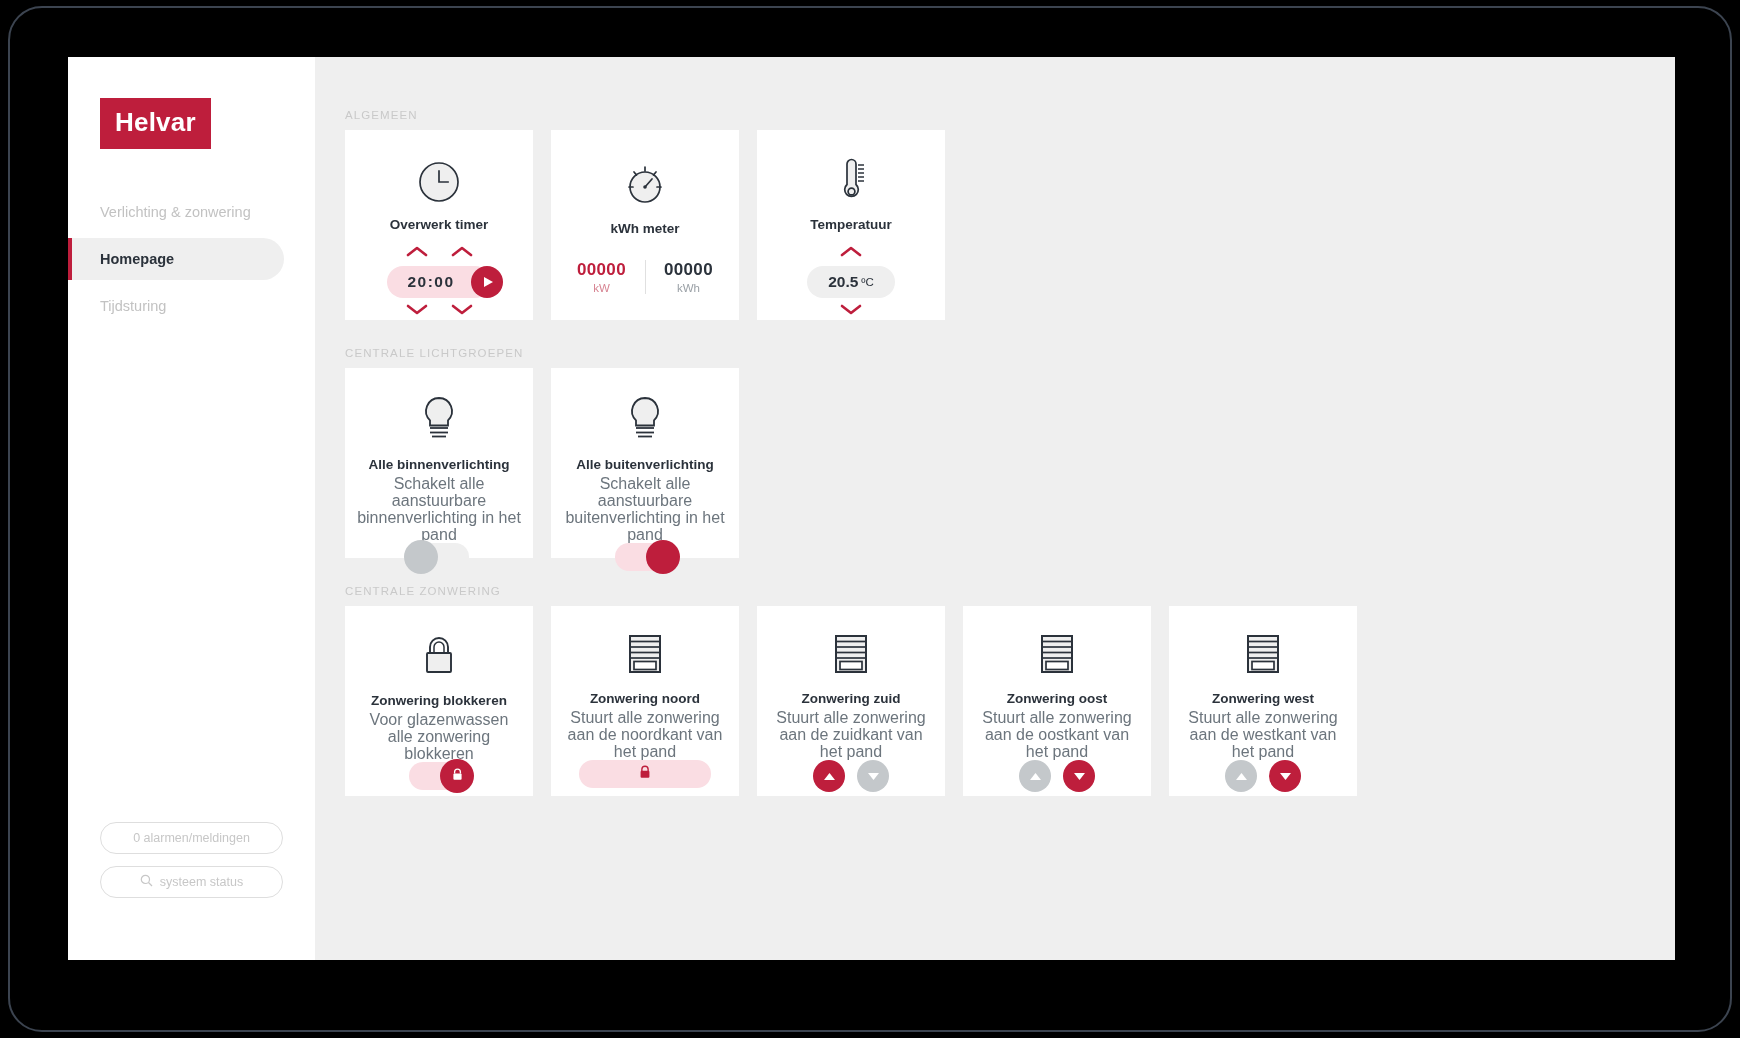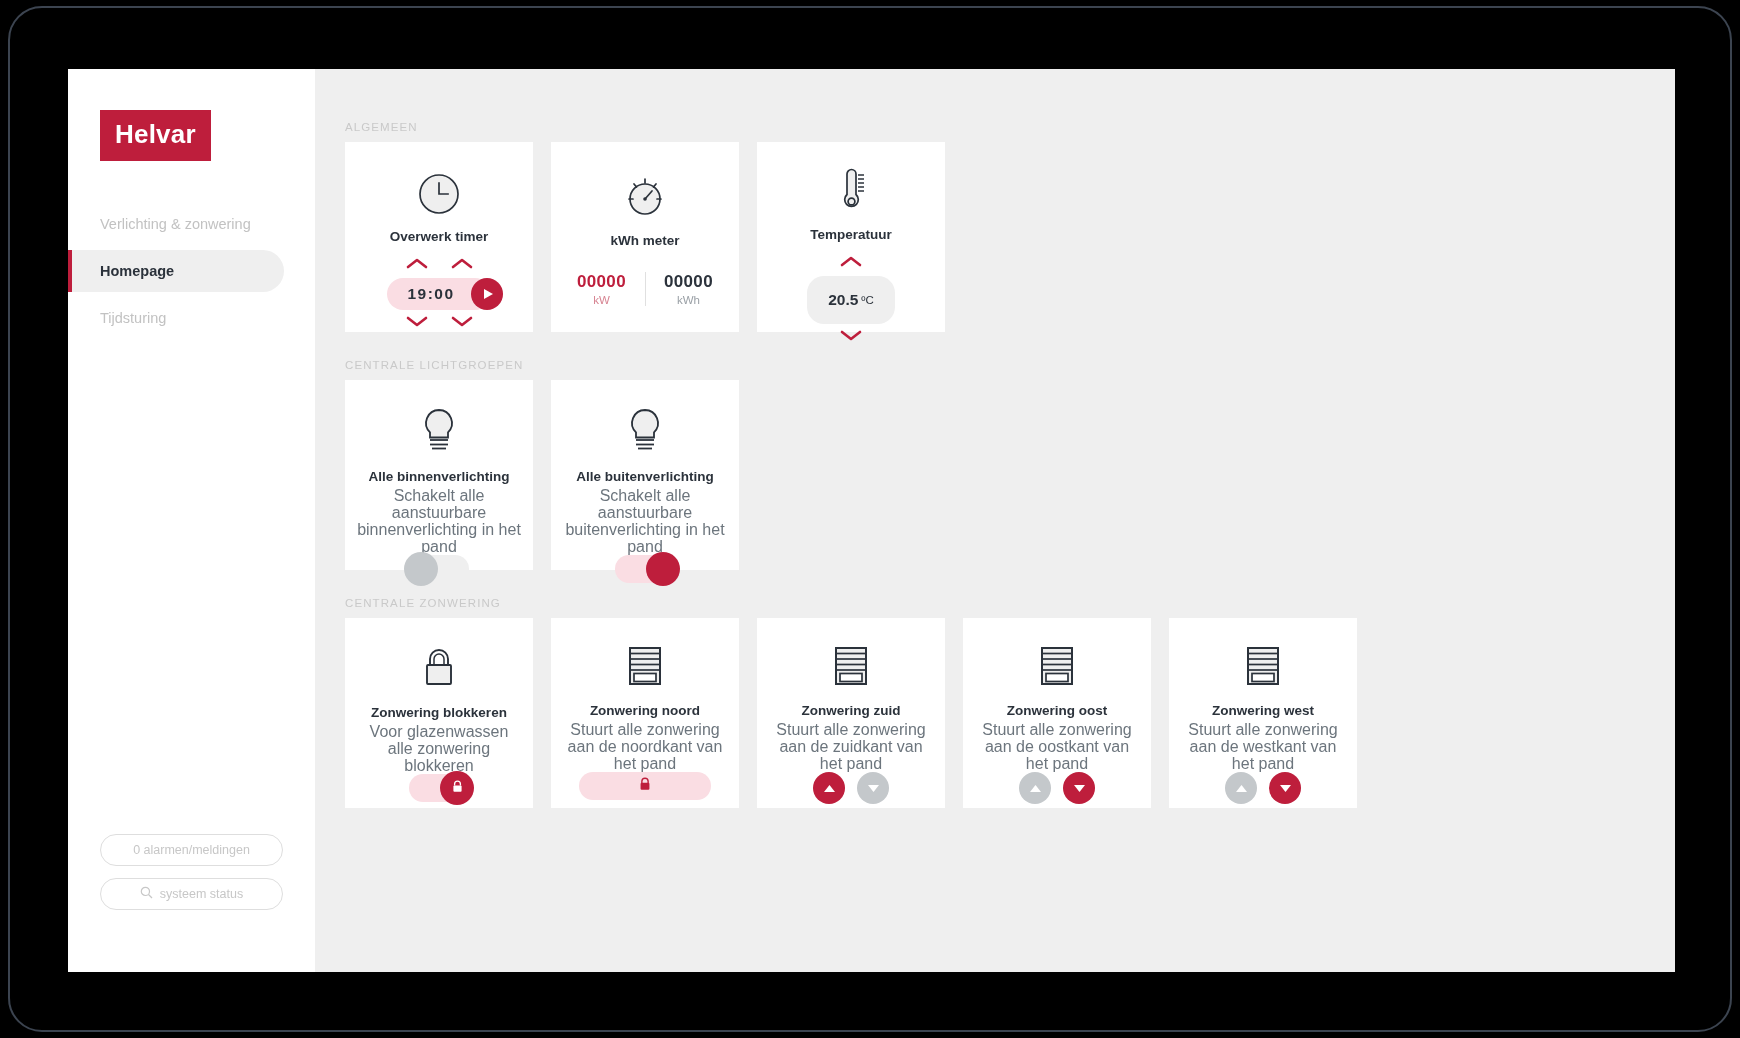--- a/index.html
+++ b/index.html
@@ -13,21 +13,21 @@
   .device {
     position: absolute;
     left: 8px; top: 6px;
     width: 1724px; height: 1026px;
     background: #000;
     border: 2px solid #3c4450;
     border-radius: 34px;
   }
   .app {
     position: absolute;
-    left: 58px; top: 61px;
+    left: 58px; top: 49px;
     width: 1607px; height: 903px;
     background: #efefef;
     display: flex;
     overflow: hidden;
   }
 
   
   .sidebar {
     width: 247px;
     background: #ffffff;
@@ -196,21 +196,21 @@
   
   .temp-block {
     margin-top: 12px;
     display: flex;
     flex-direction: column;
     align-items: center;
   }
   .temp-pill {
     background: #efefef;
     border-radius: 17px;
-    height: 48px;
+    height: 32px;
     width: 88px;
     display: flex;
     align-items: center;
     justify-content: center;
     margin: 4px 0;
     gap: 3px;
   }
   .temp-val { font-size: 15.5px; font-weight: bold; color: #2b323b; }
   .temp-unit { font-size: 11.5px; color: #2b323b; }
 
@@ -318,21 +318,21 @@
                     <polyline points="2,10 11,3 20,10" fill="none" stroke="#be1e3c" stroke-width="2.6" stroke-linecap="round" stroke-linejoin="round"></polyline>
                   </svg>
             </span>
             <span class="chev">
               <svg width="22" height="13" viewBox="0 0 22 13">
                     <polyline points="2,10 11,3 20,10" fill="none" stroke="#be1e3c" stroke-width="2.6" stroke-linecap="round" stroke-linejoin="round"></polyline>
                   </svg>
             </span>
           </div>
           <div class="timer-pill">
-            <span class="timer-text">19</span>
+            <span class="timer-text">20</span>
             <span class="timer-text">:</span>
             <span class="timer-text">00</span>
             <span class="play-btn">
               <svg width="13" height="14" viewBox="0 0 13 14">
                     <polygon points="3,2 12,7 3,12" fill="#ffffff"></polygon>
                   </svg>
             </span>
           </div>
           <div class="chev-row">
             <span class="chev">

